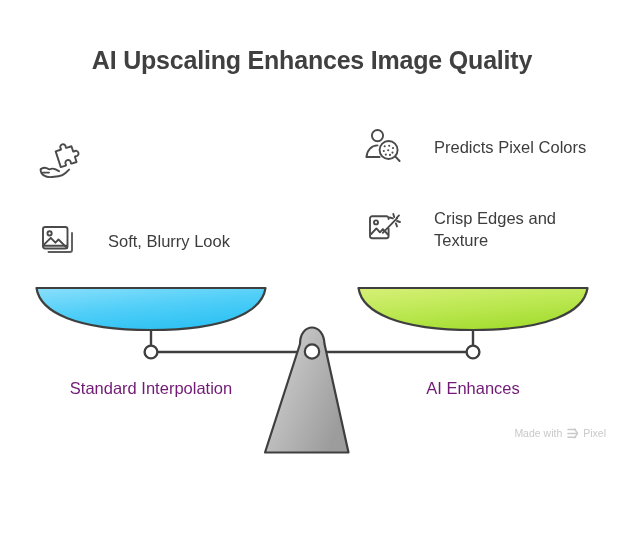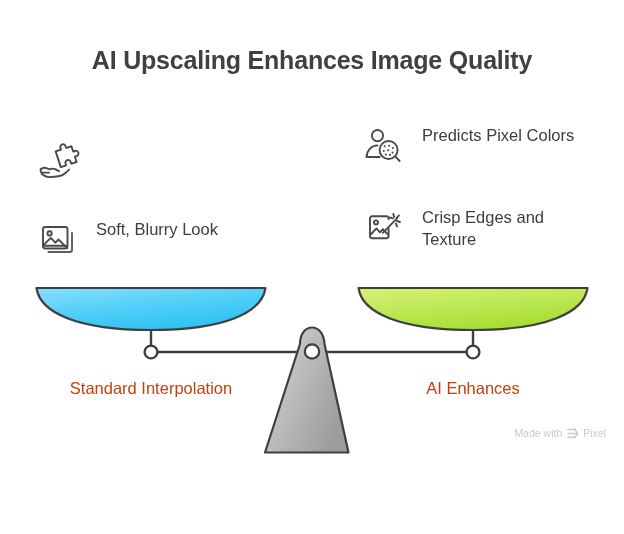--- a/index.html
+++ b/index.html
@@ -29,22 +29,22 @@
     font-size: 25px;
     font-weight: bold;
     color: #404040;
     letter-spacing: -0.2px;
   }
 
   
   .feature {
     position: absolute;
     display: flex;
-    align-items: flex-start;
-    gap: 14px;
+    align-items: center;
+    gap: 26px;
   }
   .feature .icon-box {
     width: 46px;
     height: 46px;
     flex: 0 0 46px;
     display: flex;
     align-items: center;
     justify-content: center;
   }
   .feature .feature-label {
@@ -65,21 +65,21 @@
     left: 0;
     top: 0;
     width: 624px;
     height: 534px;
   }
 
   
   .pan-label {
     position: absolute;
     font-size: 16.5px;
-    color: #c2410c;
+    color: #701a75;
     text-align: center;
   }
   #pan-label-left  { left: 36px;  top: 379px; width: 230px; }
   #pan-label-right { left: 358px; top: 379px; width: 230px; }
 
   
   #watermark {
     position: absolute;
     right: 18px;
     bottom: 22px;

